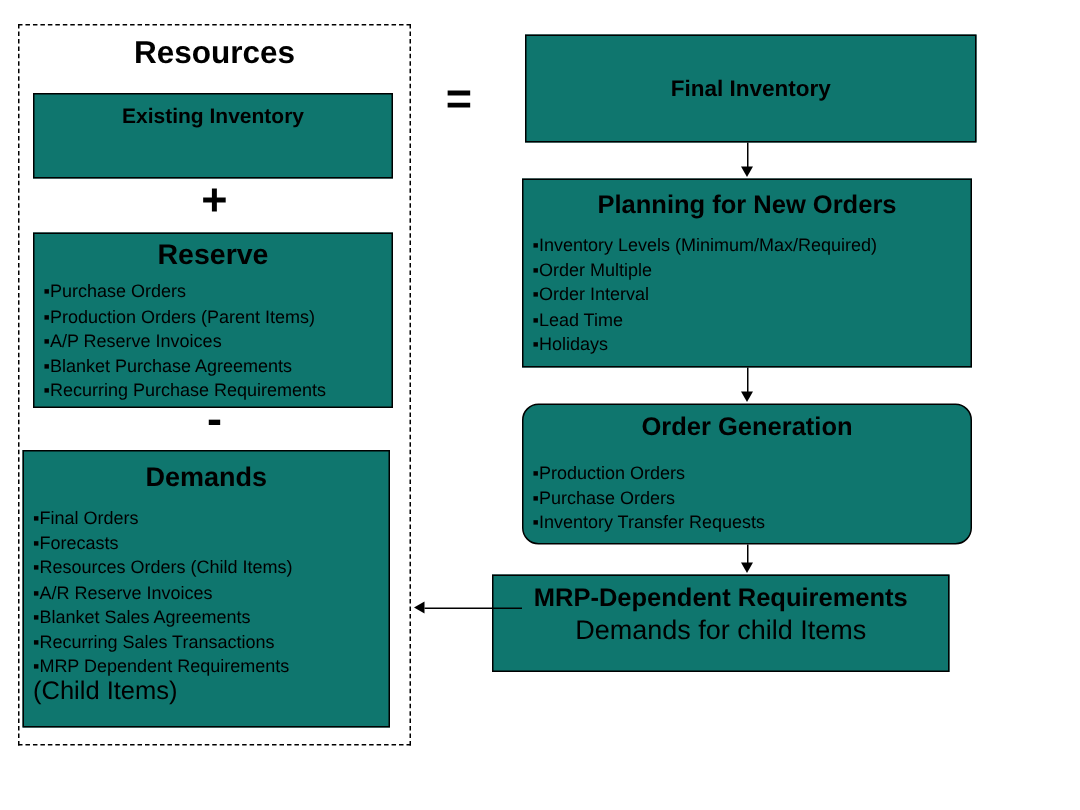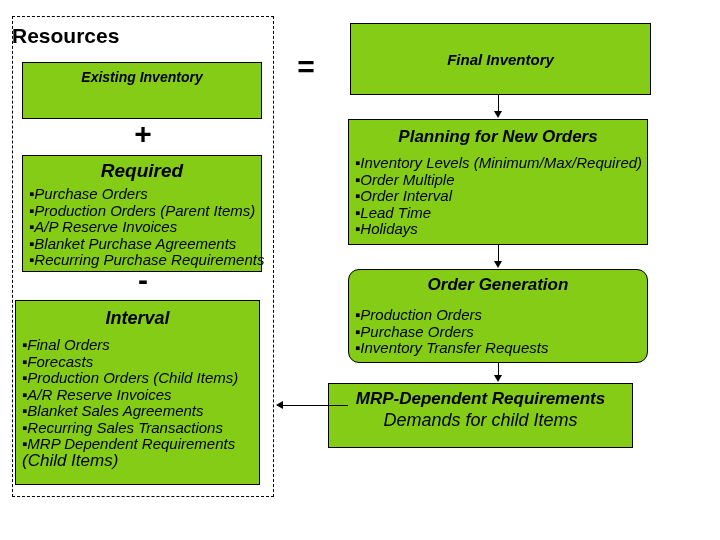--- a/index.html
+++ b/index.html
@@ -12,25 +12,25 @@
     font-family: "Liberation Sans", sans-serif;
     overflow: hidden;
   }
   .abs { position: absolute; box-sizing: border-box; }
   .panel-dashed {
     left: 12px; top: 16px; width: 262px; height: 481px;
     border: 1px dashed #000000;
   }
   .resources-title {
     left: 12px; top: 24px; width: 262px;
-    text-align: left; font-weight: bold; font-size: 21px;
+    text-align: center; font-weight: bold; font-size: 21px;
   }
-  .box { border: 1px solid #000000; background: #84cc16; font-style: italic; }
+  .box { border: 1px solid #000000; background: #0f766e; }
   .box-title { text-align: center; font-weight: bold; white-space: nowrap; }
-  .bullets { font-size: 15px; line-height: 16.5px; padding-left: 6px; padding-right: 2px; }
+  .bullets { font-size: 12px; line-height: 16.5px; padding-left: 6px; padding-right: 2px; }
   .bullet-line { white-space: nowrap; }
   .cont-line { font-size: 17px; line-height: 16.5px; padding-left: 6px; }
 
   .box-existing { left: 22px; top: 62px; width: 240px; height: 57px; }
   .box-existing .box-title { font-size: 14px; padding-top: 6px; }
 
   .op { font-weight: bold; text-align: center; font-size: 30px; line-height: 36px; }
   .op-plus   { left: 12px; top: 116px; width: 262px; }
   .op-minus  { left: 12px; top: 262px; width: 262px; }
   .op-equals { left: 282px; top: 49px;  width: 48px; }
@@ -82,38 +82,38 @@
   <div class="abs panel-dashed"></div>
   <div class="abs resources-title">Resources</div>
 
   <div class="abs box box-existing">
     <div class="box-title">Existing Inventory</div>
   </div>
 
   <div class="abs op op-plus">+</div>
 
   <div class="abs box box-supplies">
-    <div class="box-title">Required</div>
+    <div class="box-title">Reserve</div>
     <div class="bullets">
         <div class="bullet-line">▪Purchase Orders</div>
         <div class="bullet-line">▪Production Orders (Parent Items)</div>
         <div class="bullet-line">▪A/P Reserve Invoices</div>
         <div class="bullet-line">▪Blanket Purchase Agreements</div>
         <div class="bullet-line">▪Recurring Purchase Requirements</div>
       </div>
   </div>
 
   <div class="abs op op-minus">-</div>
 
   <div class="abs box box-demands">
-    <div class="box-title">Interval</div>
+    <div class="box-title">Demands</div>
     <div class="bullets">
         <div class="bullet-line">▪Final Orders</div>
         <div class="bullet-line">▪Forecasts</div>
-        <div class="bullet-line">▪Production Orders (Child Items)</div>
+        <div class="bullet-line">▪Resources Orders (Child Items)</div>
         <div class="bullet-line">▪A/R Reserve Invoices</div>
         <div class="bullet-line">▪Blanket Sales Agreements</div>
         <div class="bullet-line">▪Recurring Sales Transactions</div>
         <div class="bullet-line">▪MRP Dependent Requirements</div>
       </div>
     <div class="cont-line">(Child Items)</div>
   </div>
 
   <div class="abs op op-equals">=</div>
 

